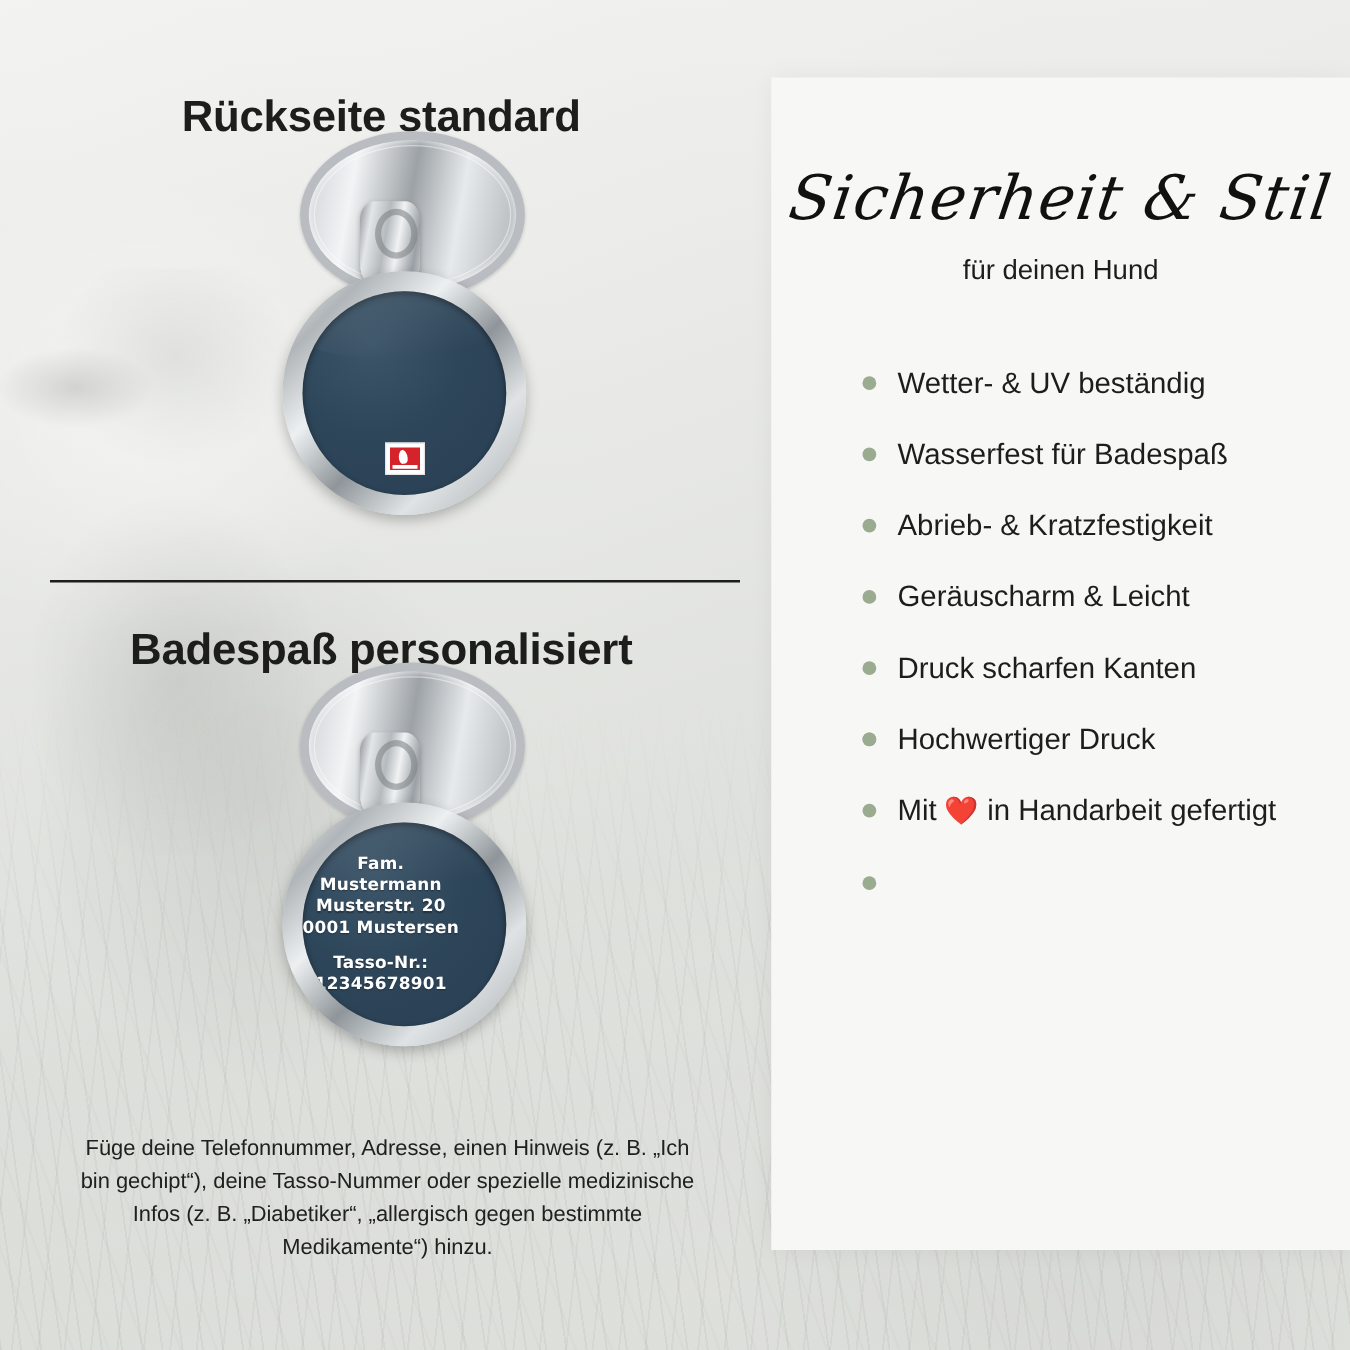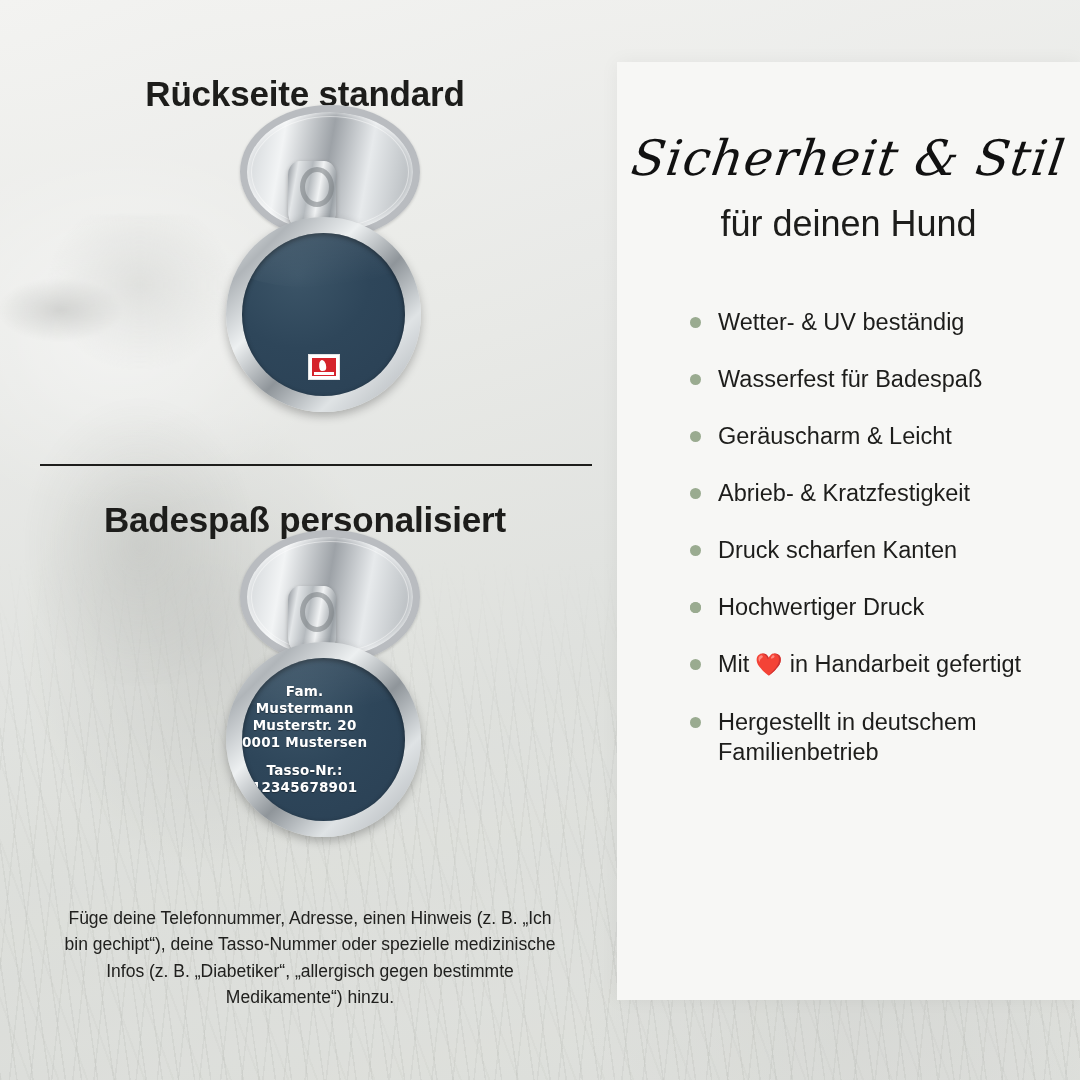--- a/index.html
+++ b/index.html
@@ -252,21 +252,21 @@
     font-weight: normal;
     font-size: 49px;
     line-height: 1;
     color: #111;
     letter-spacing: 1px;
     transform: skewX(-8deg);
   }
   .subtitle {
     margin-top: 20px;
     text-align: center;
-    font-size: 36px;
+    font-size: 22px;
     color: #1d1d1b;
   }
   .features {
     list-style: none;
     margin: 62px 0 0 0;
     padding: 0 28px 0 73px;
   }
   .features li {
     position: relative;
     margin-bottom: 27px;
@@ -349,41 +349,40 @@
       <li>
         <span class="dot"></span>
         <span>Wetter- &amp; UV beständig</span>
       </li>
       <li>
         <span class="dot"></span>
         <span>Wasserfest für Badespaß</span>
       </li>
       <li>
         <span class="dot"></span>
+        <span>Abrieb- &amp; Kratzfestigkeit</span>
+      </li>
+      <li>
+        <span class="dot"></span>
         <span>Geräuscharm &amp; Leicht</span>
       </li>
       <li>
         <span class="dot"></span>
-        <span>Abrieb- &amp; Kratzfestigkeit</span>
-      </li>
-      <li>
-        <span class="dot"></span>
         <span>Druck scharfen Kanten</span>
       </li>
       <li>
         <span class="dot"></span>
       </li>
       <li>
         <span class="dot"></span>
         <span>Hochwertiger Druck</span>
       </li>
       <li>
         <span class="dot"></span>
         <span>Mit </span><span class="heart">❤️</span><span> in Handarbeit gefertigt</span>
       </li>
       <li>
         <span class="dot"></span>
-        <span>Hergestellt in deutschem Familienbetrieb</span>
       </li>
     </ul>
   </div>
 
 </div>
 
 </body></html>

